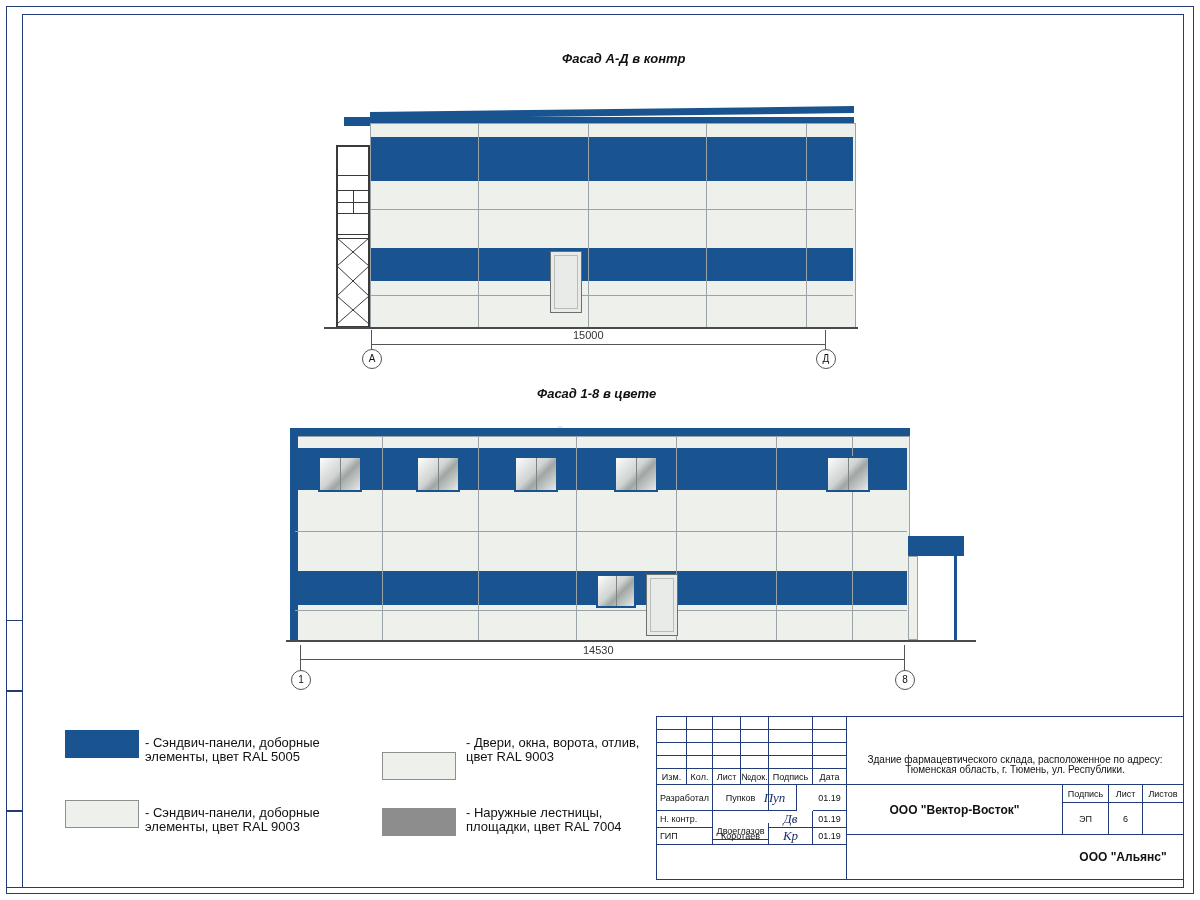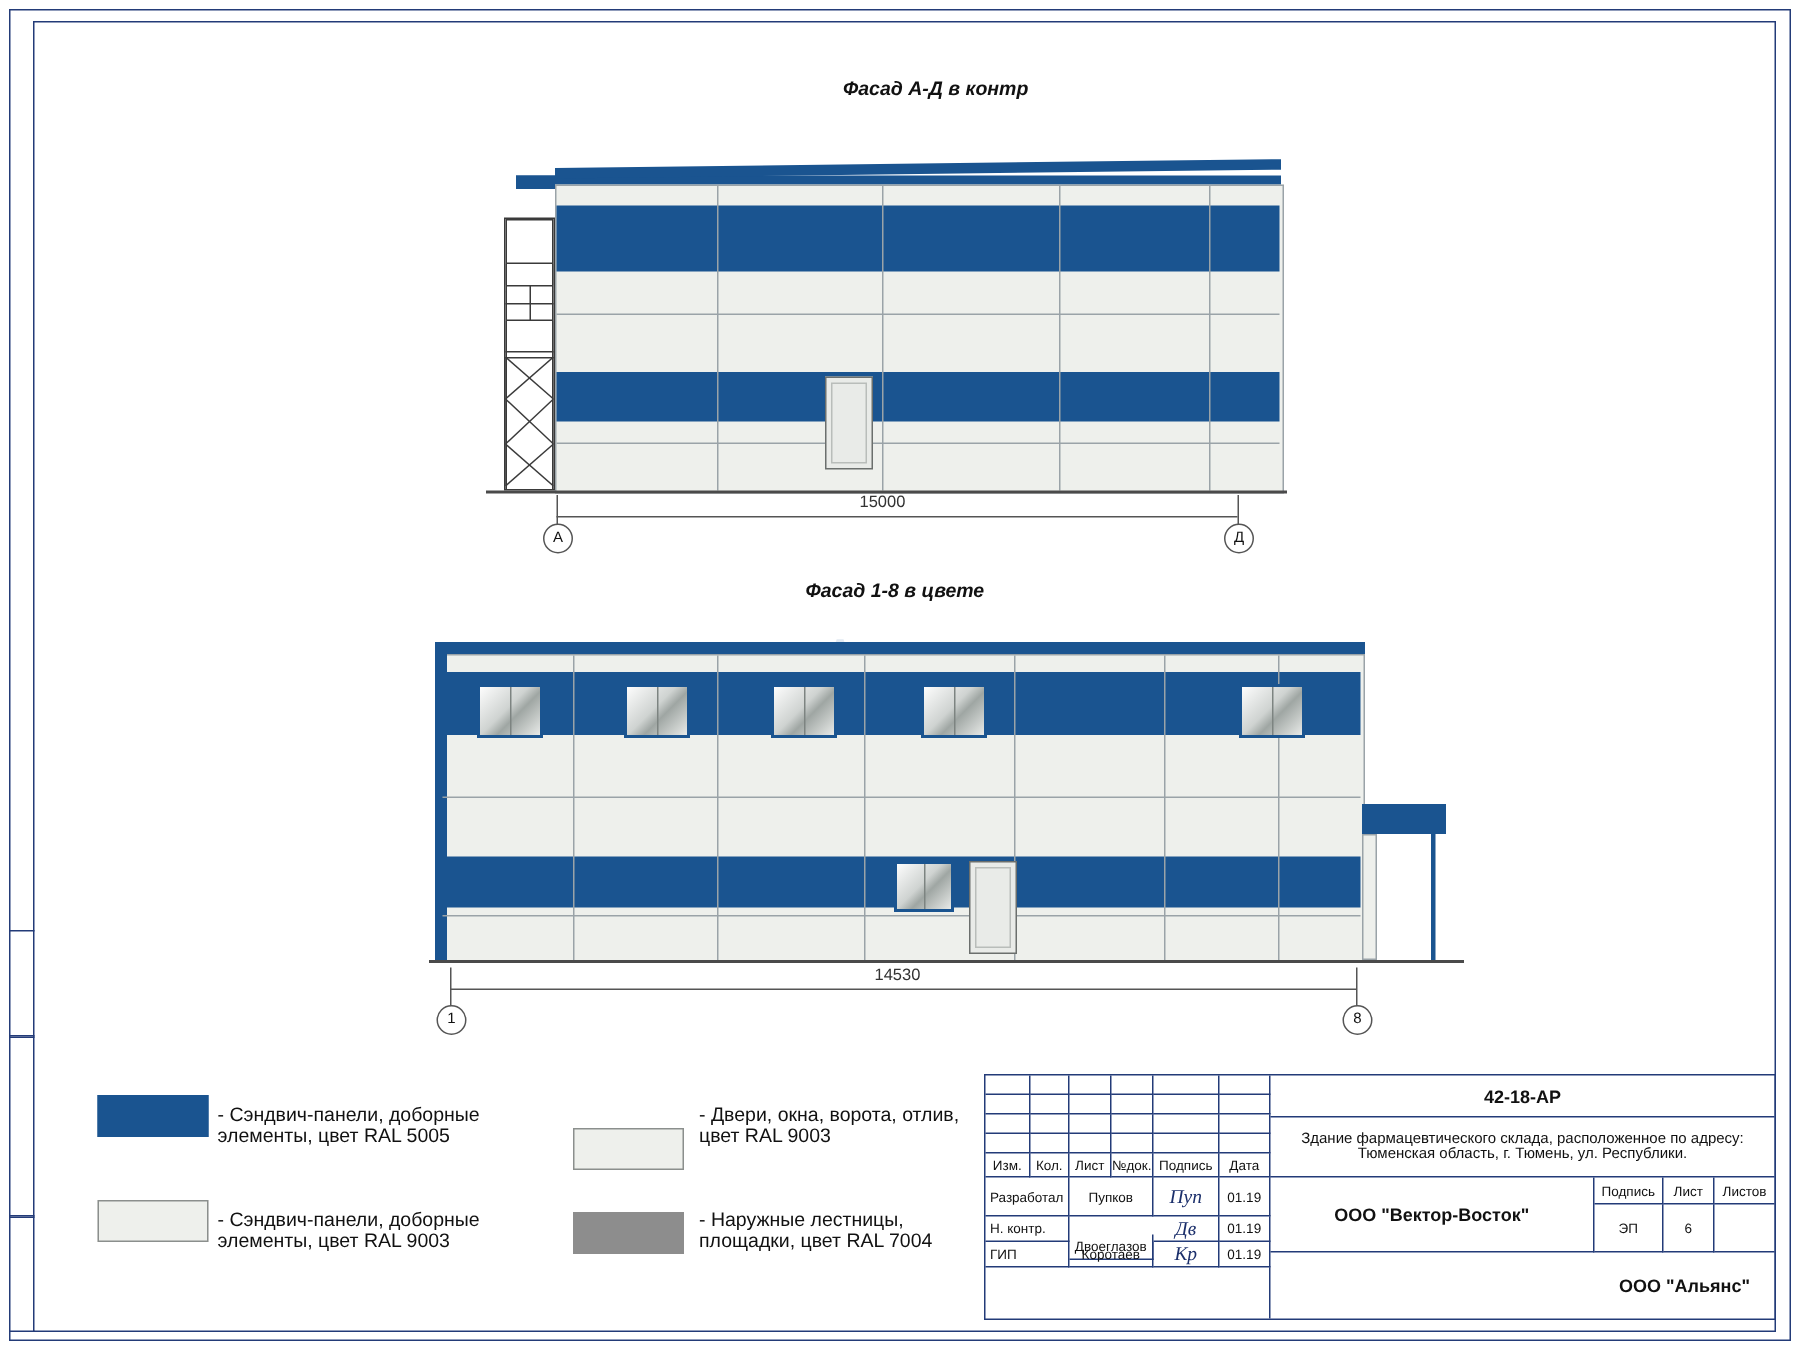--- a/index.html
+++ b/index.html
@@ -243,35 +243,34 @@
       <div class="cell" style="left:156px;top:26px;width:34px;height:13px;"></div>
 
       <div class="cell" style="left:0;top:39px;width:30px;height:13px;"></div>
       <div class="cell" style="left:30px;top:39px;width:26px;height:13px;"></div>
       <div class="cell" style="left:56px;top:39px;width:28px;height:13px;"></div>
       <div class="cell" style="left:84px;top:39px;width:28px;height:13px;"></div>
       <div class="cell" style="left:112px;top:39px;width:44px;height:13px;"></div>
       <div class="cell" style="left:156px;top:39px;width:34px;height:13px;"></div>
     </div>
 
-    <div class="cell big" style="left:190px;top:0;width:336px;height:28px;border-right:0;">42-18-АР</div>
 
     <div class="cell" style="left:190px;top:28px;width:336px;height:40px;border-right:0;font-size:10px;white-space:pre-line;">Здание фармацевтического склада, расположенное по адресу:
 Тюменская область, г. Тюмень, ул. Республики.</div>
 
     <div class="cell" style="left:0;top:52px;width:30px;height:16px;">Изм.</div>
     <div class="cell" style="left:30px;top:52px;width:26px;height:16px;">Кол.</div>
     <div class="cell" style="left:56px;top:52px;width:28px;height:16px;">Лист</div>
     <div class="cell" style="left:84px;top:52px;width:28px;height:16px;">№док.</div>
     <div class="cell" style="left:112px;top:52px;width:44px;height:16px;">Подпись</div>
     <div class="cell" style="left:156px;top:52px;width:34px;height:16px;">Дата</div>
 
     <div class="cell" style="left:0;top:68px;width:56px;height:26px;justify-content:flex-start;padding-left:3px;">Разработал</div>
     <div class="cell" style="left:56px;top:68px;width:56px;height:26px;">Пупков</div>
-    <div class="cell sig" style="left:112px;top:68px;width:44px;height:26px;">Пуп</div>
+    <div class="cell sig" style="left:96px;top:68px;width:44px;height:26px;">Пуп</div>
     <div class="cell" style="left:156px;top:68px;width:34px;height:26px;">01.19</div>
 
     <div class="cell" style="left:0;top:94px;width:56px;height:17px;justify-content:flex-start;padding-left:3px;">Н. контр.</div>
     <div class="cell" style="left:56px;top:106px;width:56px;height:17px;">Двоеглазов</div>
     <div class="cell sig" style="left:112px;top:94px;width:44px;height:17px;">Дв</div>
     <div class="cell" style="left:156px;top:94px;width:34px;height:17px;">01.19</div>
 
     <div class="cell" style="left:0;top:111px;width:56px;height:17px;justify-content:flex-start;padding-left:3px;">ГИП</div>
     <div class="cell" style="left:56px;top:111px;width:56px;height:17px;">Коротаев</div>
     <div class="cell sig" style="left:112px;top:111px;width:44px;height:17px;">Кр</div>

